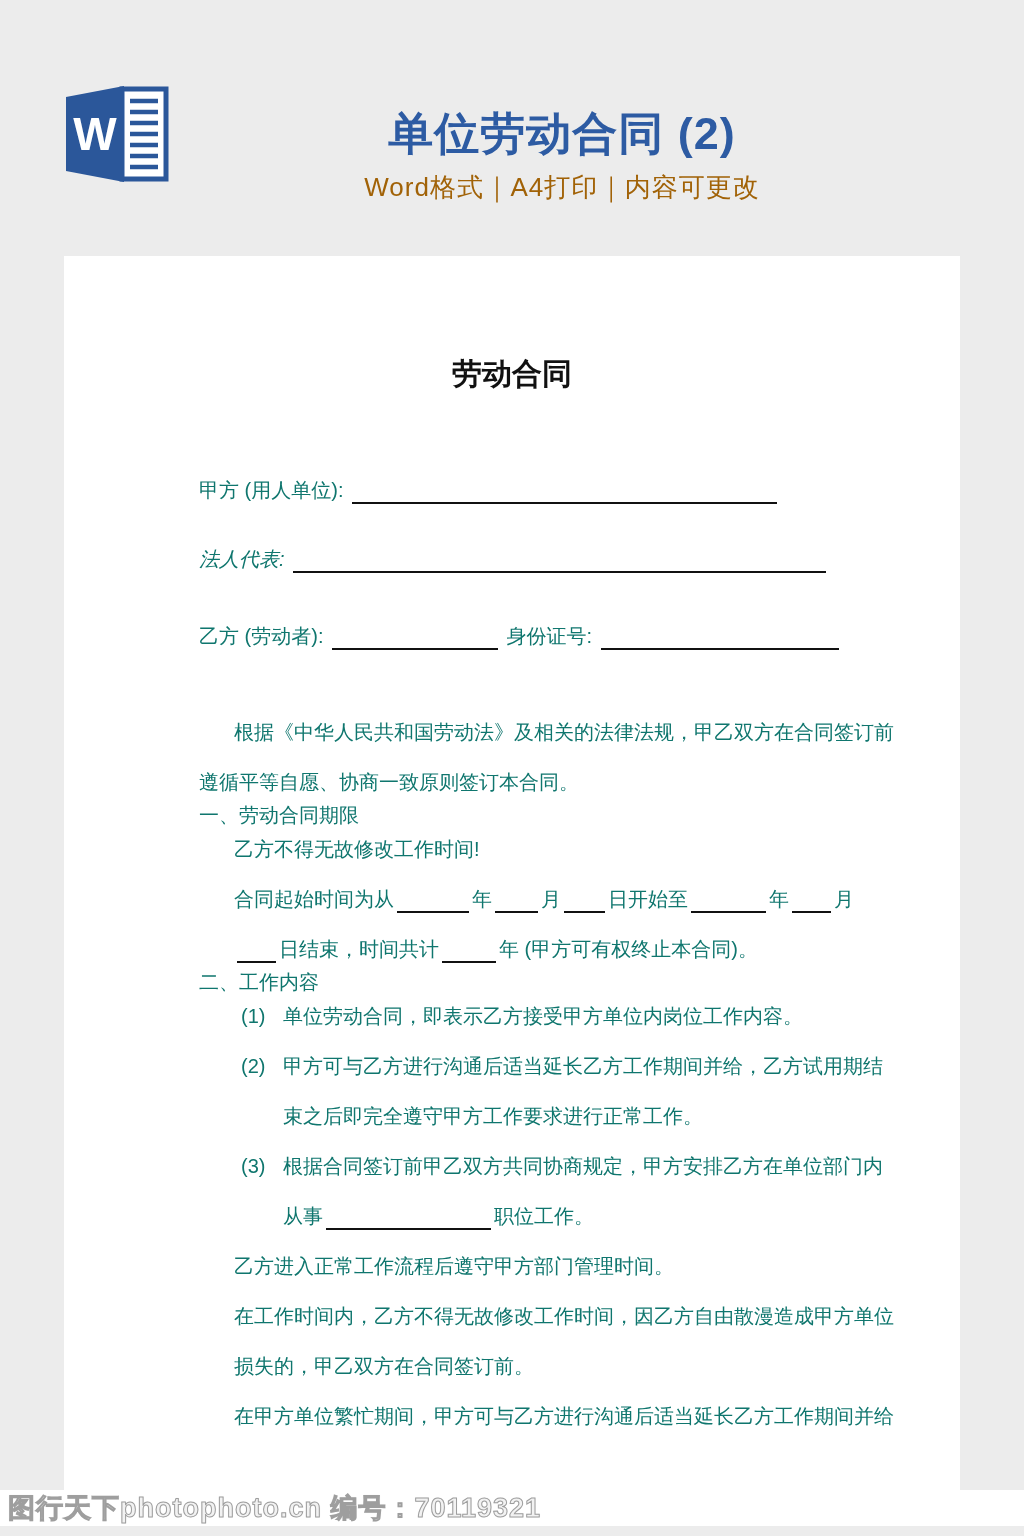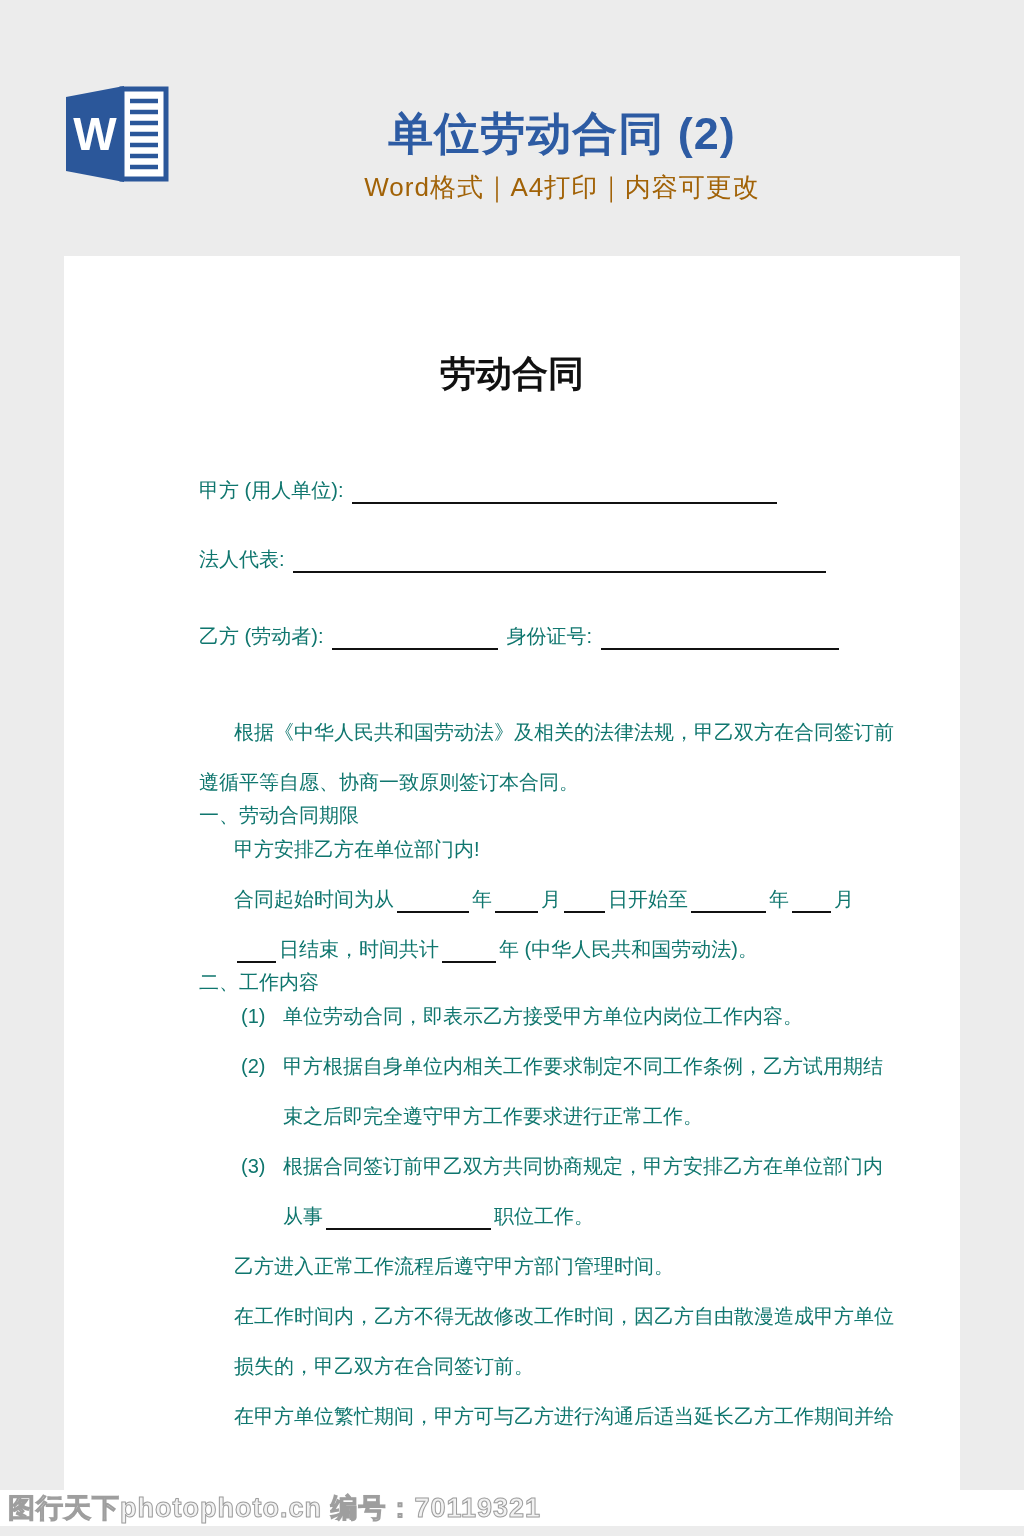--- a/index.html
+++ b/index.html
@@ -15,37 +15,37 @@
   .word-icon{position:absolute;left:64px;top:84px;width:106px;height:100px;}
   .header-text{position:absolute;left:170px;right:70px;top:108px;text-align:center;}
   .header-title{font-size:45px;font-weight:700;color:#2d5ba3;letter-spacing:1px;line-height:52px;}
   .header-subtitle{font-size:26px;color:#a16207;margin-top:10px;letter-spacing:1px;}
   
   .paper{
     position:absolute;left:64px;top:256px;width:896px;height:1280px;
     background:#ffffff;box-sizing:border-box;
     padding:96px 135px 0 135px;
   }
-  .doc-title{margin:0 0 74px 0;text-align:center;font-size:36px;line-height:44px;font-weight:700;color:#111;}
+  .doc-title{margin:0 0 74px 0;text-align:center;font-size:30px;line-height:44px;font-weight:700;color:#111;}
   .doc-body{font-size:20px;color:#111;}
   .blk{color:#0f766e;}
   .tline{white-space:nowrap;line-height:50px;height:50px;}
   .fld .tline{line-height:40px;height:40px;}
   .h{margin:-8px 0 -7px 0;}
   .h .tline{line-height:32px;height:32px;}
   .ind{padding-left:35px;}
   .li{position:relative;padding-left:84px;}
   .li .marker{position:absolute;left:42px;top:0;line-height:50px;}
   .blank{
     display:inline-block;height:26px;
     border-bottom:2px solid #111;
     margin:0 3px -7px 3px;
   }
   [data-name="party-a-line"]{margin-bottom:29px;}
-  [data-name="legal-rep-line"]{margin-bottom:37px;}
+  [data-name="legal-rep-line"]{margin-bottom:37px;font-style:italic;}
   [data-name="party-b-line"]{margin-bottom:51px;}
   
   .watermark-bar{
     position:absolute;left:0;right:0;bottom:10px;height:36px;
     background:#ffffff;display:flex;align-items:center;
   }
   .watermark{
     margin-left:8px;
     font-size:27px;font-weight:700;letter-spacing:1px;
     color:#f2f2f2;
@@ -96,36 +96,36 @@
           <div class="tline"><span class="seg" data-name="text-run">乙方 (劳动者): </span><span class="blank" data-name="fill-in-blank" style="width: 166px;"></span><span class="seg" data-name="text-run"> 身份证号: </span><span class="blank" data-name="fill-in-blank" style="width: 238px;"></span></div>
         </div>
         <div class="blk p" data-name="paragraph">
           <div class="tline ind"><span class="seg" data-name="text-run">根据《中华人民共和国劳动法》及相关的法律法规，甲乙双方在合同签订前</span></div>
           <div class="tline"><span class="seg" data-name="text-run">遵循平等自愿、协商一致原则签订本合同。</span></div>
         </div>
         <div class="blk h" data-name="section-heading">
           <div class="tline"><span class="seg" data-name="text-run">一、劳动合同期限</span></div>
         </div>
         <div class="blk p" data-name="paragraph">
-          <div class="tline ind"><span class="seg" data-name="text-run">甲方安排乙方在单位部门内!</span></div>
+          <div class="tline ind"><span class="seg" data-name="text-run">乙方不得无故修改工作时间!</span></div>
         </div>
         <div class="blk p" data-name="paragraph">
           <div class="tline ind"><span class="seg" data-name="text-run">合同起始时间为从</span><span class="blank" data-name="fill-in-blank" style="width: 72px;"></span><span class="seg" data-name="text-run">年</span><span class="blank" data-name="fill-in-blank" style="width: 43px;"></span><span class="seg" data-name="text-run">月</span><span class="blank" data-name="fill-in-blank" style="width: 41px;"></span><span class="seg" data-name="text-run">日开始至</span><span class="blank" data-name="fill-in-blank" style="width: 75px;"></span><span class="seg" data-name="text-run">年</span><span class="blank" data-name="fill-in-blank" style="width: 39px;"></span><span class="seg" data-name="text-run">月</span></div>
-          <div class="tline ind"><span class="blank" data-name="fill-in-blank" style="width: 39px;"></span><span class="seg" data-name="text-run">日结束，时间共计</span><span class="blank" data-name="fill-in-blank" style="width: 54px;"></span><span class="seg" data-name="text-run">年 (中华人民共和国劳动法)。</span></div>
+          <div class="tline ind"><span class="blank" data-name="fill-in-blank" style="width: 39px;"></span><span class="seg" data-name="text-run">日结束，时间共计</span><span class="blank" data-name="fill-in-blank" style="width: 54px;"></span><span class="seg" data-name="text-run">年 (甲方可有权终止本合同)。</span></div>
         </div>
         <div class="blk h" data-name="section-heading">
           <div class="tline"><span class="seg" data-name="text-run">二、工作内容</span></div>
         </div>
         <div class="blk li" data-name="list-item">
           <span class="marker" data-name="list-marker">(1)</span>
           <div class="tline"><span class="seg" data-name="text-run">单位劳动合同，即表示乙方接受甲方单位内岗位工作内容。</span></div>
         </div>
         <div class="blk li" data-name="list-item">
           <span class="marker" data-name="list-marker">(2)</span>
-          <div class="tline"><span class="seg" data-name="text-run">甲方根据自身单位内相关工作要求制定不同工作条例，乙方试用期结</span></div>
+          <div class="tline"><span class="seg" data-name="text-run">甲方可与乙方进行沟通后适当延长乙方工作期间并给，乙方试用期结</span></div>
           <div class="tline"><span class="seg" data-name="text-run">束之后即完全遵守甲方工作要求进行正常工作。</span></div>
         </div>
         <div class="blk li" data-name="list-item">
           <span class="marker" data-name="list-marker">(3)</span>
           <div class="tline"><span class="seg" data-name="text-run">根据合同签订前甲乙双方共同协商规定，甲方安排乙方在单位部门内</span></div>
           <div class="tline"><span class="seg" data-name="text-run">从事</span><span class="blank" data-name="fill-in-blank" style="width: 165px;"></span><span class="seg" data-name="text-run">职位工作。</span></div>
         </div>
         <div class="blk p" data-name="paragraph">
           <div class="tline ind"><span class="seg" data-name="text-run">乙方进入正常工作流程后遵守甲方部门管理时间。</span></div>
         </div>

